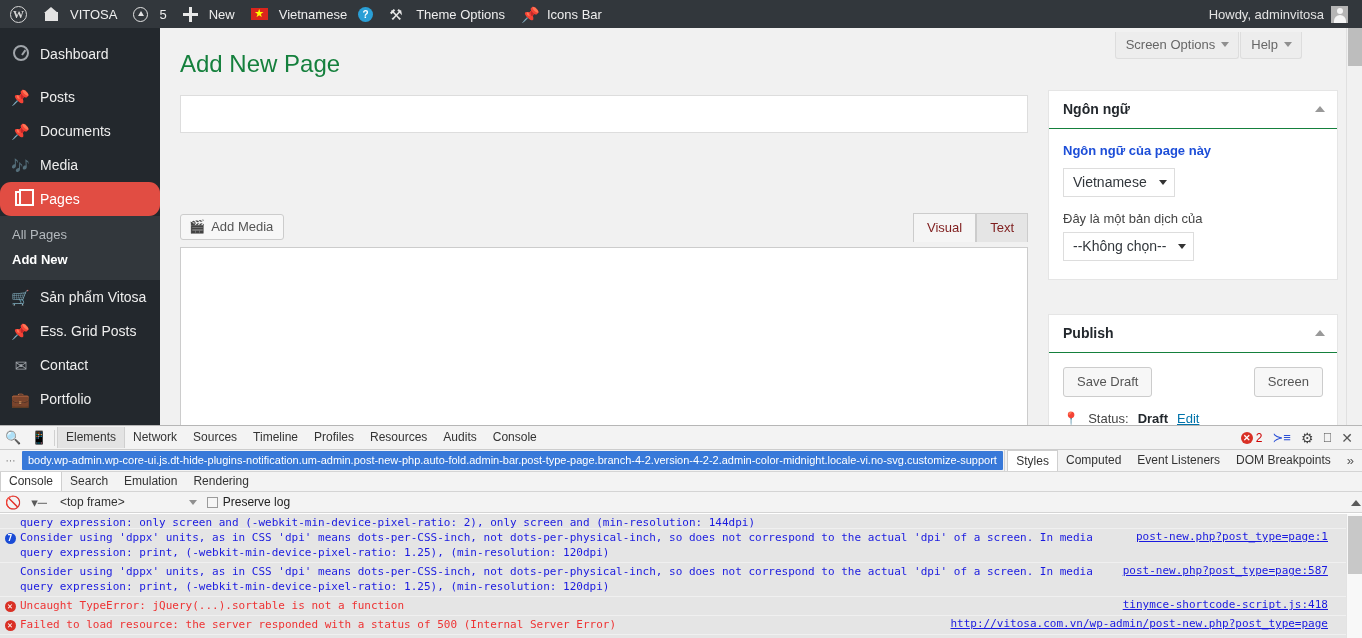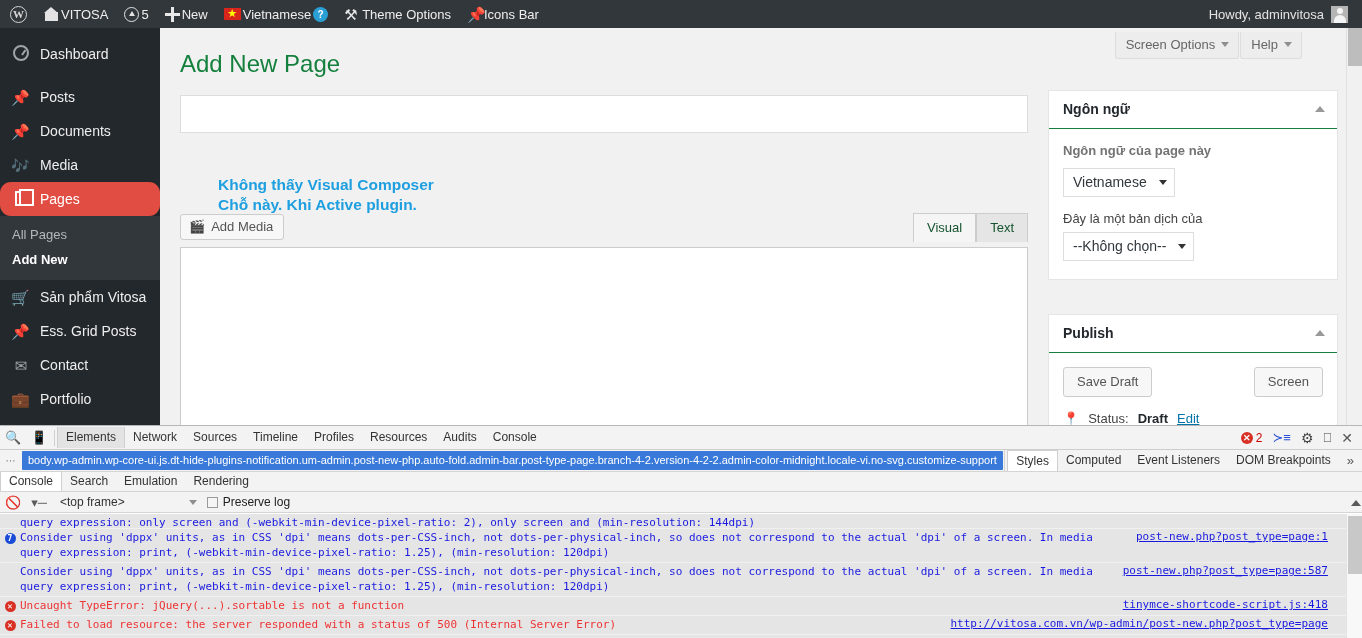--- a/index.html
+++ b/index.html
@@ -13,21 +13,21 @@
   }
   .screen { position: relative; width: 1362px; height: 638px; overflow: hidden; background:#f1f1f1; }
 
   
   .adminbar {
     position: absolute; top: 0; left: 0; width: 1362px; height: 28px;
     background: #32373c; color: #eee; display: flex; align-items: center;
     font-size: 13px; z-index: 40;
   }
   .ab-item { display: flex; align-items: center; height: 28px; padding: 0 8px; color: #eee;
-             white-space: nowrap; gap: 2px; }
+             white-space: nowrap; gap: 11px; }
   .ab-item .lbl { font-size: 13px; }
   .ab-logo { padding: 0 9px 0 10px; }
   .wp-logo {
     display:inline-block; width:17px; height:17px; border-radius:50%;
     border:1.6px solid #d6d6d6; position:relative;
   }
   .wp-logo::before{
     content:"W"; position:absolute; left:0; right:0; top:-1px;
     font-size:11px; line-height:17px; text-align:center; color:#d6d6d6;
     font-family:"Liberation Serif", serif; font-weight:700;
@@ -124,40 +124,40 @@
   }
   .editor-wrap { position:absolute; top:185px; left:20px; width:848px; }
   .ed-toolbar { position:relative; height:34px; }
   .add-media {
     position:absolute; left:0px; top:1px; display:flex; align-items:center; gap:6px;
     background:#f7f7f7; border:1px solid #ccc; border-radius:3px;
     padding:4px 10px 5px 8px; font-size:13px; color:#555;
   }
   .tabset { position:absolute; right:0; top:0; display:flex; }
   .tab {
-    font-size:13px; padding:6px 13px 7px 13px; color:#14532d; border:1px solid #ccc;
+    font-size:13px; padding:6px 13px 7px 13px; color:#7f1d1d; border:1px solid #ccc;
     border-bottom:none; background:#e5e5e5;
   }
   .tab.active { background:#f5f5f5; }
   .ed-body {
     position:absolute; top:34px; left:0; width:848px; height:205px;
     background:#fff; border:1px solid #ccc;
   }
 
   
   .metabox { position:absolute; left:888px; width:290px; background:#fff; border:1px solid #e5e5e5; }
   .mb-head {
     display:flex; align-items:center; justify-content:space-between;
     padding:10px 12px 11px 14px; border-bottom:1px solid #15803d;
   }
   .mb-title { font-size:14px; color:#23282d; font-weight:600; }
   .caret-up { width:0;height:0;border-left:5px solid transparent;border-right:5px solid transparent;
               border-bottom:6px solid #999; }
   .mb-body { padding:14px 14px 18px 14px; }
-  .mb-label { font-size:13px; color:#737373; font-weight:bold; margin-bottom:10px; }
+  .mb-label { font-size:13px; color:#1d4ed8; font-weight:bold; margin-bottom:10px; }
   .mb-label.light { font-weight:normal; color:#444; margin-top:14px; margin-bottom:6px; }
   .select-box {
     display:inline-flex; align-items:center; justify-content:space-between; gap:12px;
     border:1px solid #ddd; background:#fff; padding:5px 7px 6px 9px; font-size:14px; color:#32373c;
   }
   .sel-caret { width:0;height:0;border-left:4px solid transparent;border-right:4px solid transparent;
                border-top:5px solid #333; }
   .pub-row { display:flex; justify-content:space-between; align-items:center; }
   .btn {
     background:#f7f7f7; border:1px solid #ccc; border-radius:3px; padding:6px 13px 7px 13px;
@@ -369,24 +369,20 @@
       <div class="sopt-btn">
         <span>Help</span>
         <span class="caret-dn"></span>
       </div>
     </div>
 
     <div class="page-title">Add New Page</div>
 
     <input class="title-field" type="text" value="" placeholder="" style="">
 
-    <div class="vc-note">
-      <div>Không thấy Visual Composer</div>
-      <div>Chỗ này. Khi Active plugin.</div>
-    </div>
 
     <div class="editor-wrap">
       <div class="ed-toolbar">
         <div class="add-media">
           <span>🎬</span>
           <span>Add Media</span>
         </div>
         <div class="tabset">
           <div class="tab active">
             <span>Visual</span>

